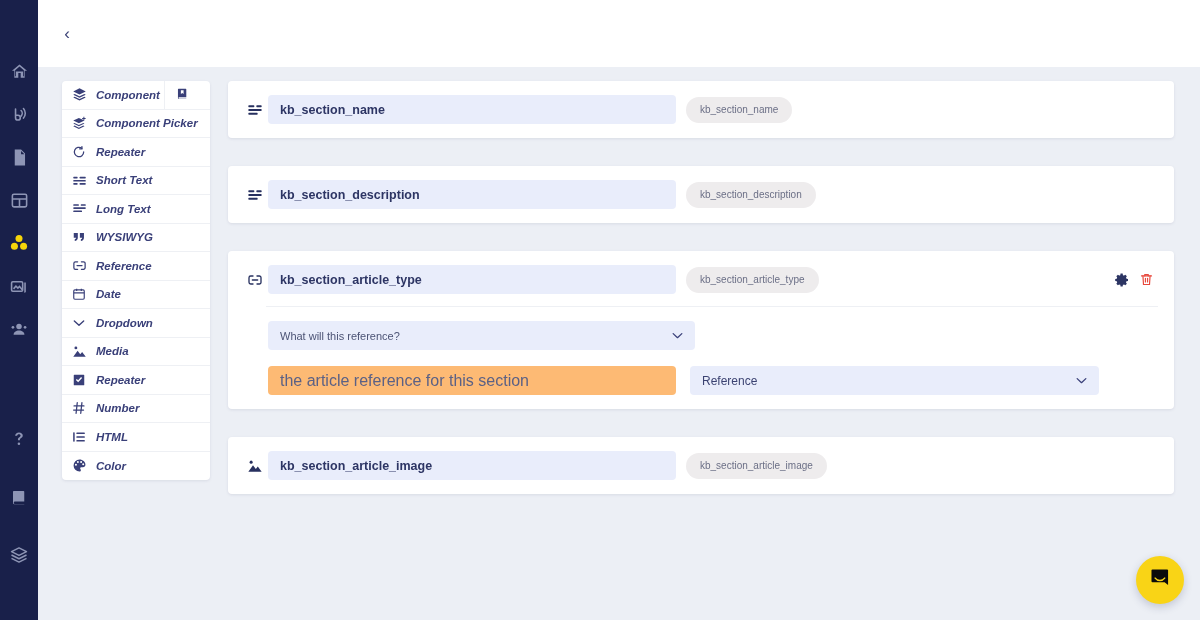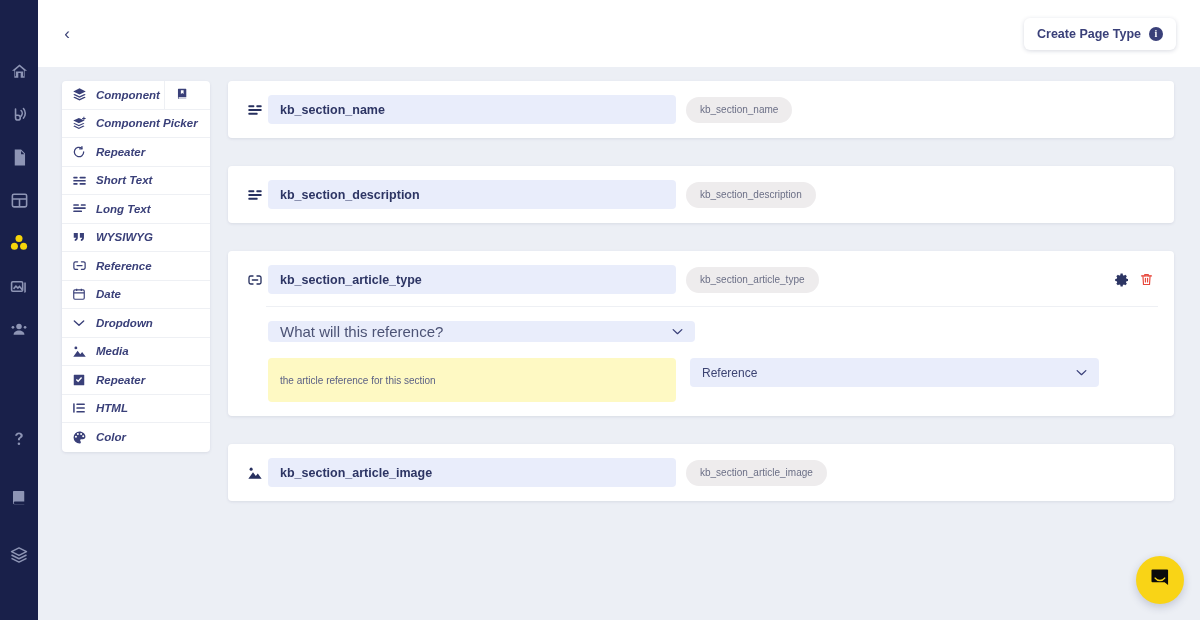--- a/index.html
+++ b/index.html
@@ -131,47 +131,47 @@
   }
   .head-actions { margin-left: auto; display: flex; align-items: center; gap: 9px; padding-right: 4px; }
   .gear-btn { color: #2c3563; display: flex; }
   .trash-btn { color: #e8483c; display: flex; }
 
   .divider { height: 1px; background: #eef0f4; margin: 12px 0 0 22px; }
 
   .ref-body { padding: 0 0 0 24px; }
   .select-box {
     margin-top: 14px;
-    width: 427px; height: 21px;
+    width: 427px; height: 29px;
     background: #e9edfb; border-radius: 4px;
     display: flex; align-items: center;
     padding: 0 11px 0 12px;
-    font-size: 15px; color: #4c5375;
+    font-size: 11px; color: #4c5375;
   }
   .select-box .chev { margin-left: auto; color: #3a4079; display: flex; }
 
   .radios { margin-top: 15px; display: flex; flex-direction: column; gap: 12px; }
   .radio-row { display: flex; align-items: center; gap: 10px; }
   .radio {
     width: 13px; height: 13px; border-radius: 50%;
     background: #cfd5ef; flex: none;
     display: flex; align-items: center; justify-content: center;
   }
   .radio.on { background: #e9edfb; }
   .radio.on::after {
     content: ""; width: 8px; height: 8px; border-radius: 50%; background: #2b3360;
   }
   .radio-label { font-size: 12px; color: #4a5176; }
 
   .ref-bottom { margin-top: 16px; display: flex; gap: 14px; }
   .desc-input {
-    width: 408px; height: 44px;
-    background: #fef9c3; border-radius: 4px;
+    width: 408px; height: 29px;
+    background: #fdba74; border-radius: 4px;
     display: flex; align-items: center; padding: 0 12px;
-    font-size: 10px; color: #5b6185;
+    font-size: 16px; color: #5b6185;
   }
   .type-select {
     width: 409px; height: 29px;
     background: #e9edfb; border-radius: 4px;
     display: flex; align-items: center; padding: 0 11px 0 12px;
     font-size: 12px; color: #3c4372;
   }
   .type-select .chev { margin-left: auto; color: #3a4079; display: flex; }
 
   
@@ -285,26 +285,20 @@
       </div>
     </div>
   </div>
 
   <div class="main">
 
     <div class="topbar">
       <div class="back-btn">
         <span>‹</span>
       </div>
-      <div class="topbar-right">
-        <div class="create-btn">
-          <span>Create Page Type</span>
-          <span class="info-dot">i</span>
-        </div>
-      </div>
     </div>
 
     <div class="content">
 
       <div class="palette">
 
         <div class="pal-row">
           <span class="pal-ico">
             <svg width="15" height="15" viewBox="0 0 24 24" fill="currentColor">
                 <path d="M12 2 2 7l10 5 10-5-10-5z"></path>
@@ -420,20 +414,28 @@
 
         <div class="pal-row">
           <span class="pal-ico">
             <svg width="14" height="14" viewBox="0 0 24 24" fill="currentColor">
                 <path d="M4 3h16a1 1 0 0 1 1 1v16a1 1 0 0 1-1 1H4a1 1 0 0 1-1-1V4a1 1 0 0 1 1-1zm13.3 5.4-1.8-1.6-5 5.6-2.2-2.2-1.7 1.7 4 4 6.7-7.5z"></path>
               </svg>
           </span>
           <span class="pal-label">Repeater</span>
         </div>
 
+        <div class="pal-row">
+          <span class="pal-ico">
+            <svg width="14" height="14" viewBox="0 0 24 24" fill="none" stroke="currentColor" stroke-width="2.2" stroke-linecap="round">
+                <path d="M9 3 7 21M17 3l-2 18M3.5 8.5h17M2.8 15.5h17"></path>
+              </svg>
+          </span>
+          <span class="pal-label">Number</span>
+        </div>
 
         <div class="pal-row">
           <span class="pal-ico">
             <svg width="14" height="14" viewBox="0 0 24 24" fill="currentColor">
                 <rect x="2" y="4" width="2.6" height="16" rx="1"></rect>
                 <rect x="7.5" y="4.2" width="14.5" height="2.6" rx="1"></rect>
                 <rect x="7.5" y="10.7" width="14.5" height="2.6" rx="1"></rect>
                 <rect x="7.5" y="17.2" width="14.5" height="2.6" rx="1"></rect>
               </svg>
           </span>

